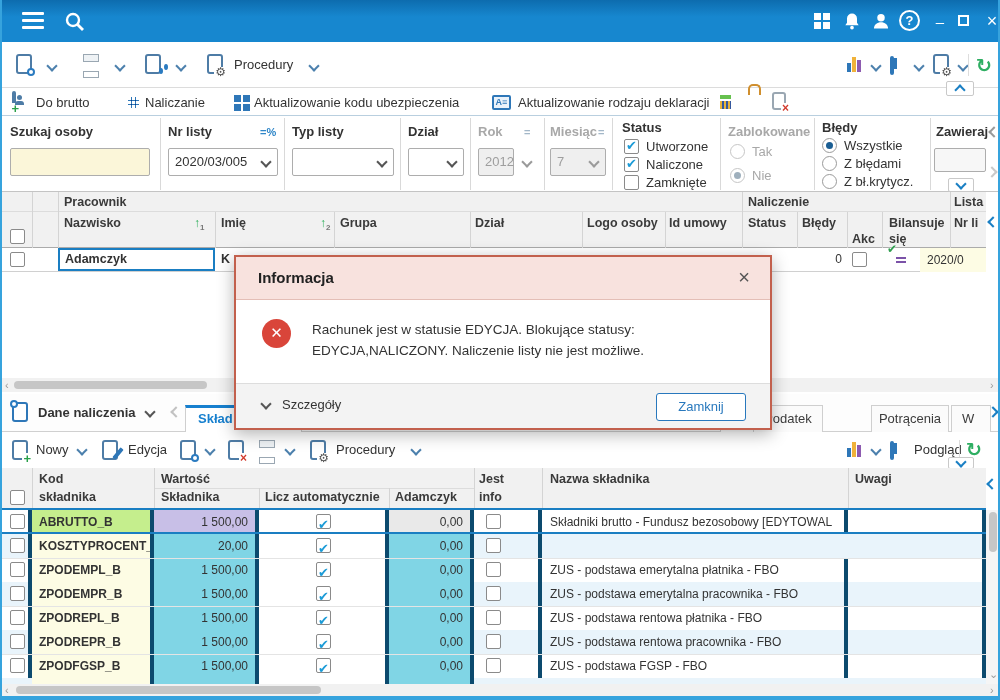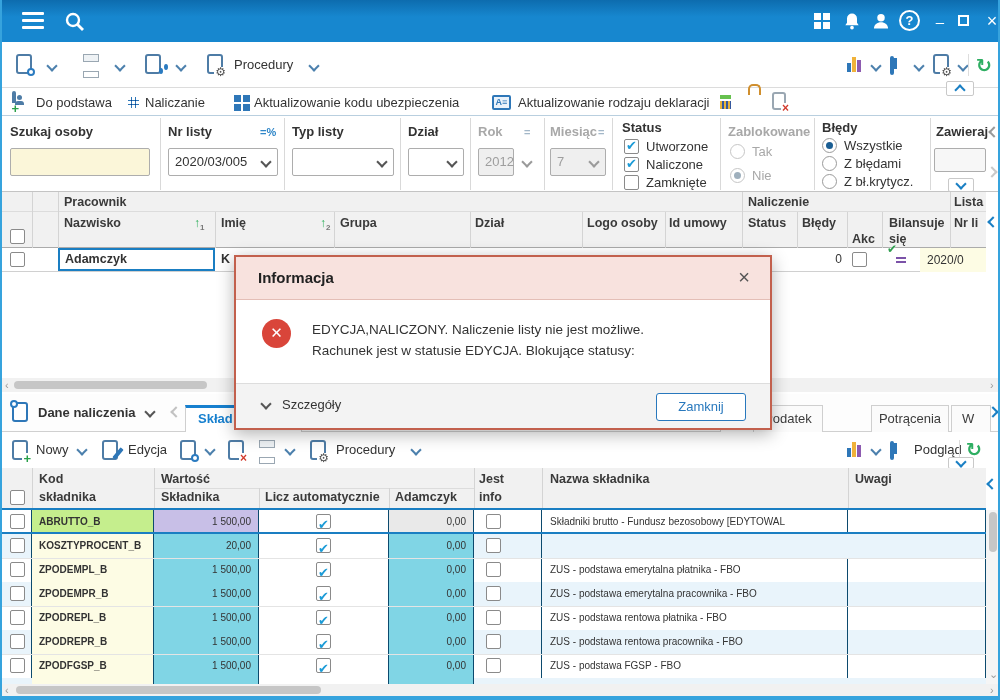--- a/index.html
+++ b/index.html
@@ -100,21 +100,21 @@
   
   .midbar{left:0;top:394px;width:996px;height:38px;background:#fdfdfd;border-bottom:1px solid #d0d0d0}
   .tab{position:absolute;top:405px;height:27px;background:#fbfbfb;border:1px solid #cfcfcf;border-bottom:none;font-size:13px;color:#3c3c3c;line-height:25px;text-align:center}
   .tab.active{background:#fff;border-top:3px solid #1780cf;color:#1780cf;font-weight:bold;line-height:22px;text-align:left;padding-left:12px}
   .toolbar2{left:0;top:433px;width:996px;height:35px;background:#fff}
 
   
   .bghead{left:0;top:468px;width:984px;height:42px;background:#f1f1f1;border-bottom:1px solid #9fb6c4}
   .bgrow{position:absolute;left:0;width:984px;height:24px;background:#fff}
   .bgrow.alt{background:#e9f4fb}
-  .bcell{position:absolute;top:0;height:24px;border-right:1px solid #0c4a6e;font-size:10px;line-height:24px;white-space:nowrap;overflow:hidden}
+  .bcell{position:absolute;top:0;height:24px;border-right:4px solid #0c4a6e;font-size:12px;line-height:24px;white-space:nowrap;overflow:hidden}
   .c-kod{left:30px;width:122px;background:#fdfce4;font-weight:bold;padding:0 7px}
   .row-sel .c-kod{background:#c5ee8d}
   .c-val{left:152px;width:105px;background:#80d5e5;text-align:right;padding:0 7px}
   .row-sel .c-val{background:#c8bfe7}
   .c-licz{left:257px;width:130px;background:#fff}
   .c-kor{left:387px;width:85px;background:#80d5e5;text-align:right;padding:0 7px}
   .row-sel .c-kor{background:#e9e9e9}
   .c-jest{left:472px;width:68px}
   .c-naz{left:540px;width:306px;padding:0 8px}
   .c-uwagi{left:846px;width:138px}
@@ -183,21 +183,21 @@
     <span class="abs doc" style="left:931px;top:12px">
         <span class="bdg gear">⚙</span>
       </span>
     <span class="abs chv" style="left:957px;top:20px"></span>
     <span class="abs refresh" style="left:974px;top:14px">↻</span>
     <div class="abs" style="left:966px;top:12px;width:1px;height:22px;background:#ddd"></div>
   </div>
 
   <div class="abs actionbar">
     <span class="abs personcard" style="left:10px;top:4px"><span class="bdg green">+</span></span>
-    <span class="abs tlabel" style="left:34px;top:6px">Do podstawa</span>
+    <span class="abs tlabel" style="left:34px;top:6px">Do brutto</span>
     <span class="abs calcblue" style="left:119px;top:5px"></span>
     <span class="abs tlabel" style="left:143px;top:6px">Naliczanie</span>
     <span class="abs grid4" style="left:228px;top:6px"></span>
     <span class="abs tlabel" style="left:252px;top:6px">Aktualizowanie kodu ubezpieczenia</span>
     <span class="abs cardA" style="left:490px;top:6px">A≡</span>
     <span class="abs tlabel" style="left:516px;top:6px">Aktualizowanie rodzaju deklaracji</span>
     <span class="abs calccol" style="left:712px;top:4px"></span>
     <span class="abs lock" style="left:740px;top:1px"></span>
     <span class="abs doc" style="left:770px;top:3px;width:14px;height:18px;border-color:#9aa7b2">
         <span class="bdg red">×</span>
@@ -545,22 +545,22 @@
 
   <div class="abs" style="left:0;top:696px;width:996px;height:4px;background:#36a3dd"></div>
 
   <div class="abs dialog">
     <div class="dlg-head">
       <div class="dlg-title">Informacja</div>
       <div class="dlg-x">×</div>
     </div>
     <div class="err-circle"><span>✕</span></div>
     <div class="dlg-msg">
+      <div>Rachunek jest w statusie EDYCJA. Blokujące statusy:</div>
       <div>EDYCJA,NALICZONY. Naliczenie listy nie jest możliwe.</div>
-      <div>Rachunek jest w statusie EDYCJA. Blokujące statusy:</div>
     </div>
     <div class="dlg-foot">
       <span class="chv dark abs" style="left:26px;top:16px"></span>
       <span class="abs" style="left:46px;top:13px;font-size:13px">Szczegóły</span>
       <div class="dlg-close">Zamknij</div>
     </div>
   </div>
 
 </div>
 

